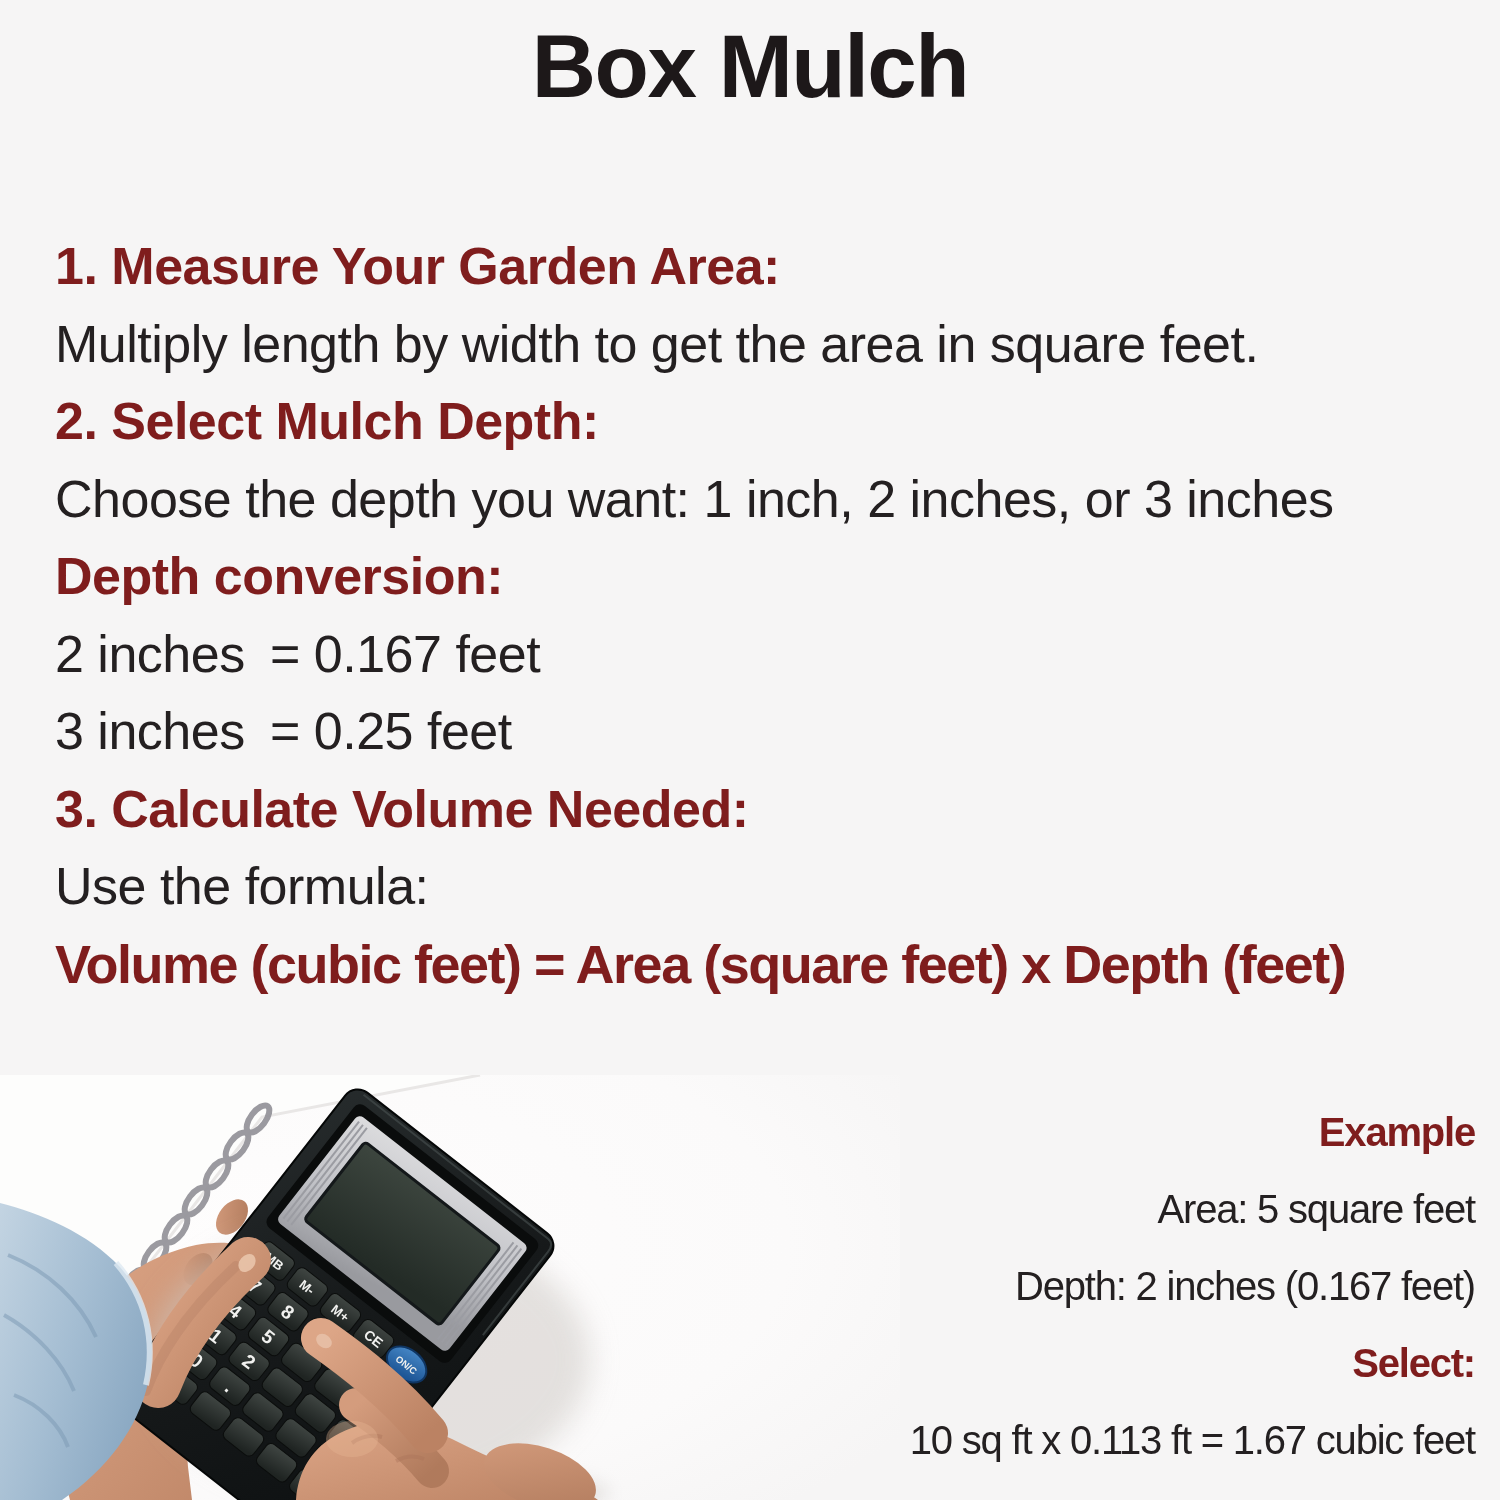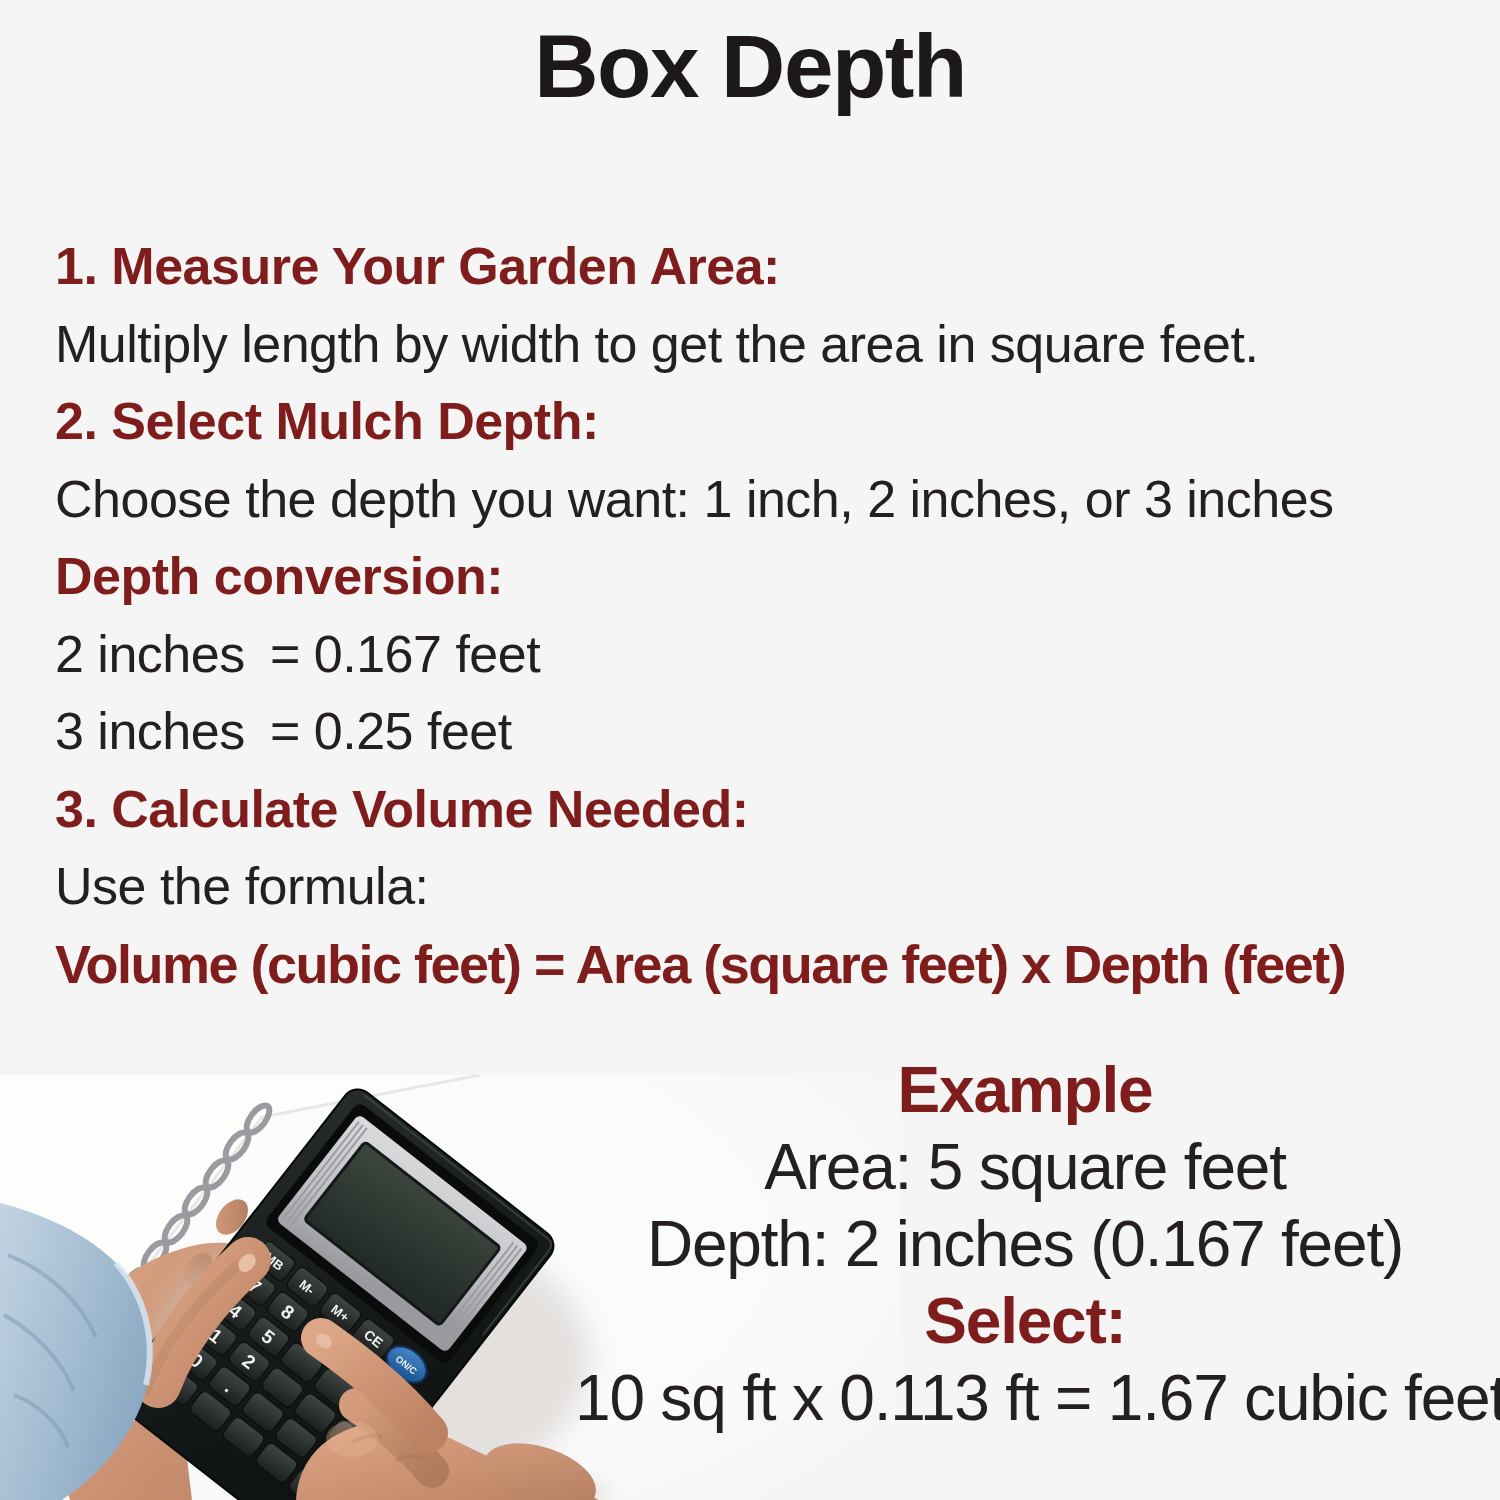--- a/index.html
+++ b/index.html
@@ -21,41 +21,41 @@
   .content{
     position:absolute;left:55px;top:228px;
     font-size:52px;line-height:77.5px;letter-spacing:-0.5px;
     color:#242021;
   }
   .content .line{white-space:nowrap;height:77.5px;}
   .b{font-weight:700;color:#7f1d1d;}
   .conv-label{display:inline-block;width:215px;}
   .formula-line{font-size:54px;letter-spacing:-1.5px;}
   .example{
-    position:absolute;left:575px;top:1052px;width:900px;
-    text-align:center;font-size:64px;line-height:77px;letter-spacing:-1.2px;
+    position:absolute;left:575px;top:1094px;width:900px;
+    text-align:right;font-size:40px;line-height:77px;letter-spacing:-1.2px;
     color:#242021;
   }
   .example .line{white-space:nowrap;height:77px;}
   .photo{
     position:absolute;left:0;top:1075px;width:900px;height:425px;
     overflow:hidden;
   }
   .klabel{
     font-family:"Liberation Sans","DejaVu Sans",sans-serif;
     font-weight:700;fill:#f1f1ef;
   }
 </style>
 </head>
 <body>
 
 <div class="canvas">
 
   <div class="title">
-    <div>Box Depth</div>
+    <div>Box Mulch</div>
   </div>
 
   <div class="content">
     <div class="line b">1. Measure Your Garden Area:</div>
     <div class="line">Multiply length by width to get the area in square feet.</div>
     <div class="line b">2. Select Mulch Depth:</div>
     <div class="line">Choose the depth you want: 1 inch, 2 inches, or 3 inches</div>
     <div class="line b">Depth conversion:</div>
     <div class="line"><span class="conv-label">2 inches</span><span>= 0.167 feet</span></div>
     <div class="line"><span class="conv-label">3 inches</span><span>= 0.25 feet</span></div>

